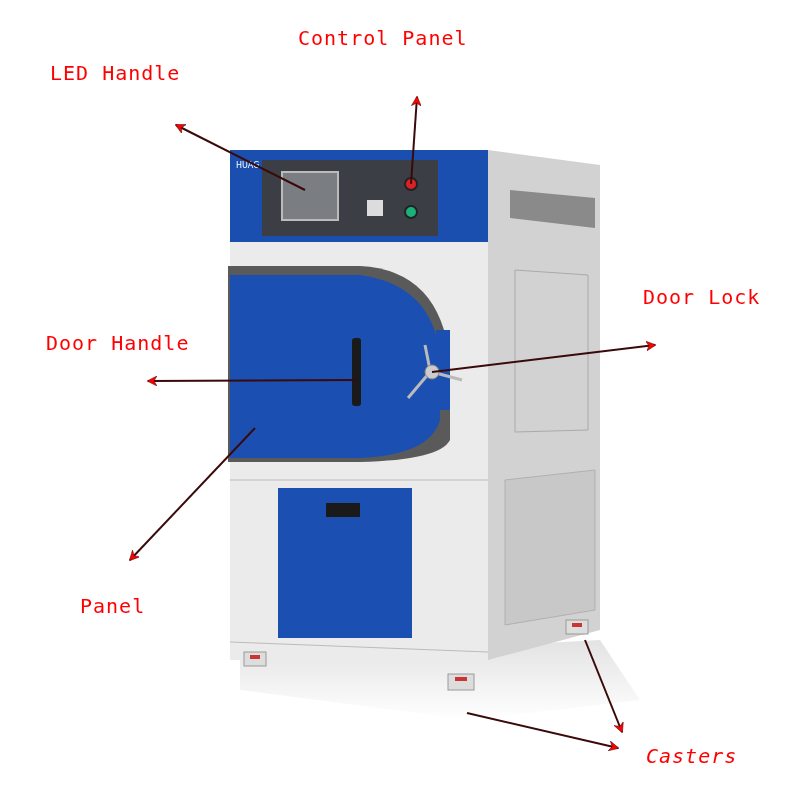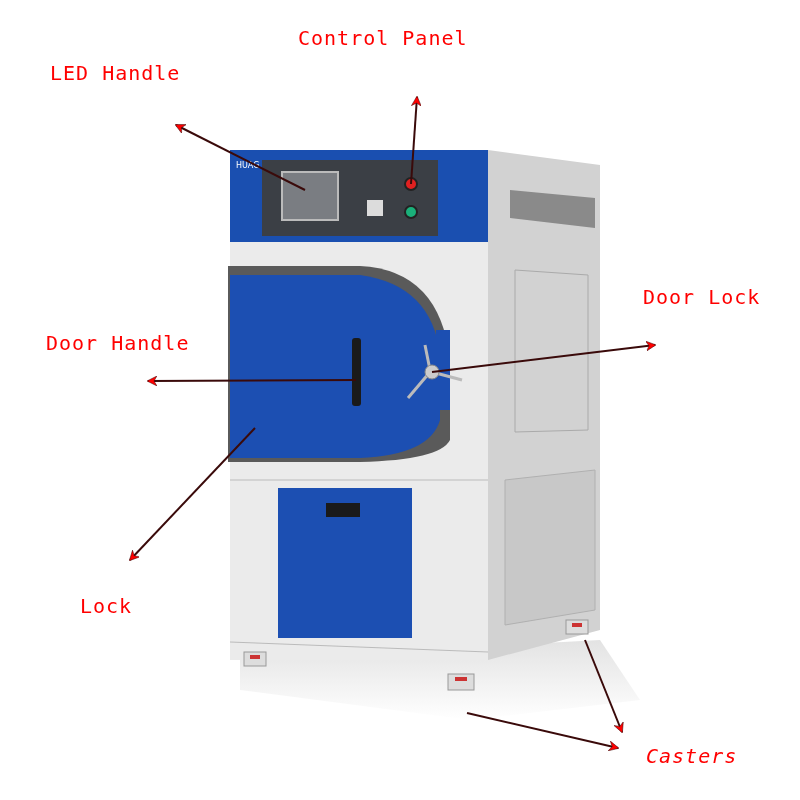--- a/index.html
+++ b/index.html
@@ -74,14 +74,14 @@
     <line x1="255" y1="428" x2="130" y2="560" marker-end="url(#ah)"></line>
     <line x1="585" y1="640" x2="622" y2="732" marker-end="url(#ah)"></line>
     <line x1="467" y1="713" x2="618" y2="748" marker-end="url(#ah)"></line>
   </g>
 </svg>
 
 <div class="label" style="left:298px;top:26px;">Control Panel</div>
 <div class="label" style="left:50px;top:61px;">LED Handle</div>
 <div class="label" style="left:627px;top:285px;margin-left:16px;">Door Lock</div>
 <div class="label" style="left:46px;top:331px;text-align:center;">Door Handle</div>
-<div class="label" style="left:80px;top:594px;">Lock</div>
+<div class="label" style="left:80px;top:594px;">Panel</div>
 <div class="label" style="left:646px;top:744px;font-style:italic;">Casters</div>
 
 </body></html>

